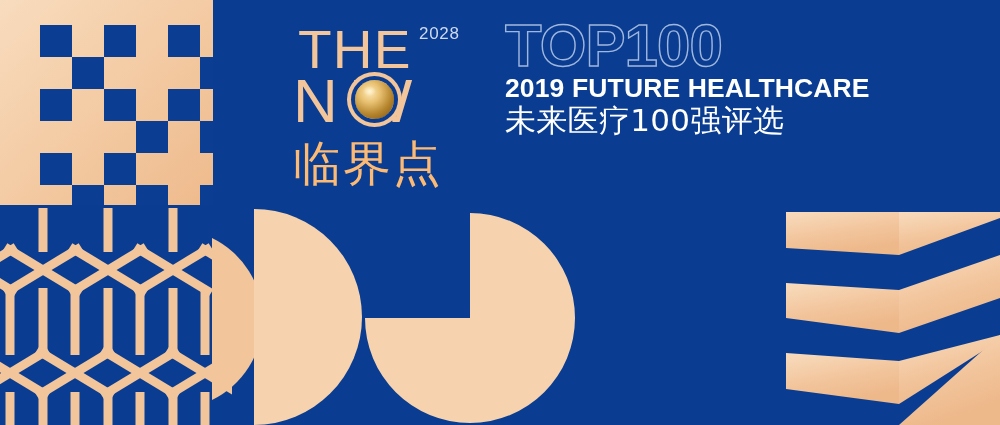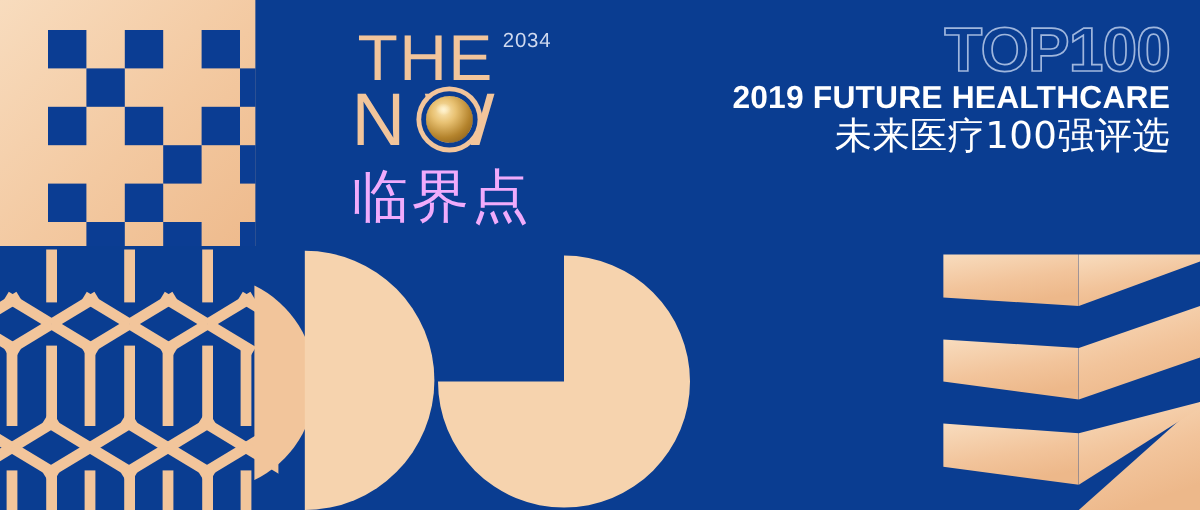--- a/index.html
+++ b/index.html
@@ -3,21 +3,20 @@
 <meta charset="utf-8">
 <style>
   html,body{margin:0;padding:0;background:#0a3d91;}
   *{box-sizing:border-box;}
   #banner{
     position:relative;
     width:1000px;height:425px;
     overflow:hidden;
     background:#0a3d91;
     font-family:"Liberation Sans","DejaVu Sans",sans-serif;
-    text-align:right;
   }
   .layer{position:absolute;top:0;left:0;width:1000px;height:425px;}
   svg.layer{display:block;}
 
   
   #logo-block{
     position:absolute;left:293px;top:22px;width:200px;height:175px;
   }
   #the-row{
     position:relative;height:52px;
@@ -60,31 +59,31 @@
   #orb-spec{
     position:absolute;left:8px;top:6px;width:13px;height:10px;
     border-radius:50%;
     background:radial-gradient(ellipse at center,#fff6d8 0%,rgba(255,246,216,0) 70%);
     opacity:.85;
   }
   #cn-text{
     position:absolute;left:0;top:110px;
     font-size:48px;
     letter-spacing:0.04em;
-    color:#f0abfc;
+    color:#fdba74;
     font-family:"DejaVu Sans","Liberation Sans",sans-serif;
     font-weight:300;
   }
 
   
   #right-block{
     position:absolute;left:505px;top:20px;width:470px;
   }
   #top100{
-    font-size:52px;line-height:.86;font-weight:700;
+    font-size:60px;line-height:.86;font-weight:700;
     letter-spacing:-0.015em;
     color:transparent;
     -webkit-text-stroke:1.4px #9fb6dd;
     font-family:"Liberation Sans","DejaVu Sans",sans-serif;
     margin:0 0 2px 0;
     white-space:nowrap;
   }
   .en-line{
     color:#ffffff;font-weight:700;font-size:26.5px;line-height:1.06;
     letter-spacing:0.005em;white-space:nowrap;
@@ -357,21 +356,21 @@
       <polygon fill="url(#peachGradR)" points="899,212 1000,212 1000,218 899,255"></polygon>
       <polygon fill="url(#peachGradR)" points="899,290 1000,255 1000,298 899,333"></polygon>
       <polygon fill="url(#peachGradR)" points="899,425 1000,335 1000,425"></polygon>
       <polygon fill="url(#peachGradR)" points="899,361 1000,335 1000,340 899,404"></polygon>
     </g>
   </svg>
 
   <div id="logo-block">
     <div id="the-row">
       <div id="the-text" class="wordmark">THE</div>
-      <div id="year-text">2034</div>
+      <div id="year-text">2028</div>
     </div>
     <div id="now-row">
       <div id="now-text" class="wordmark">N    W</div>
       <div id="gold-orb">
         <div id="orb-spec"></div>
       </div>
     </div>
     <div id="cn-text">临界点</div>
   </div>
 

